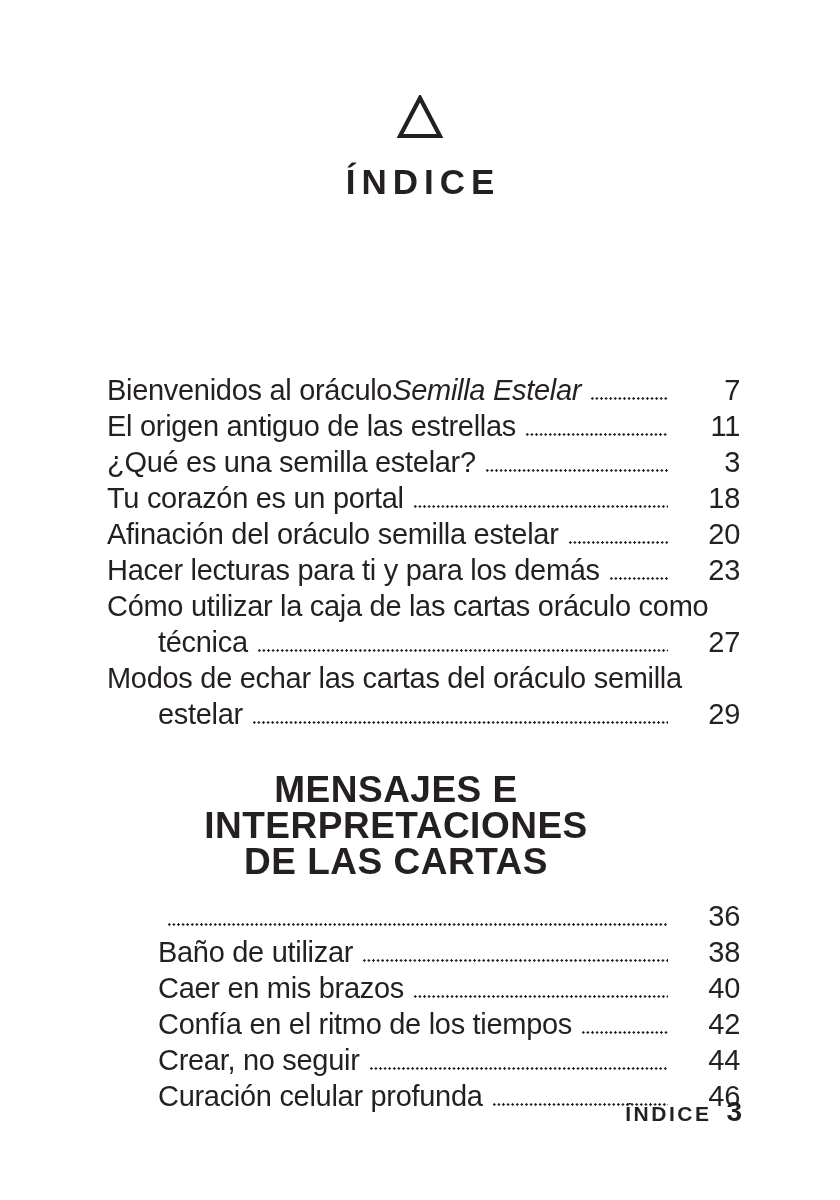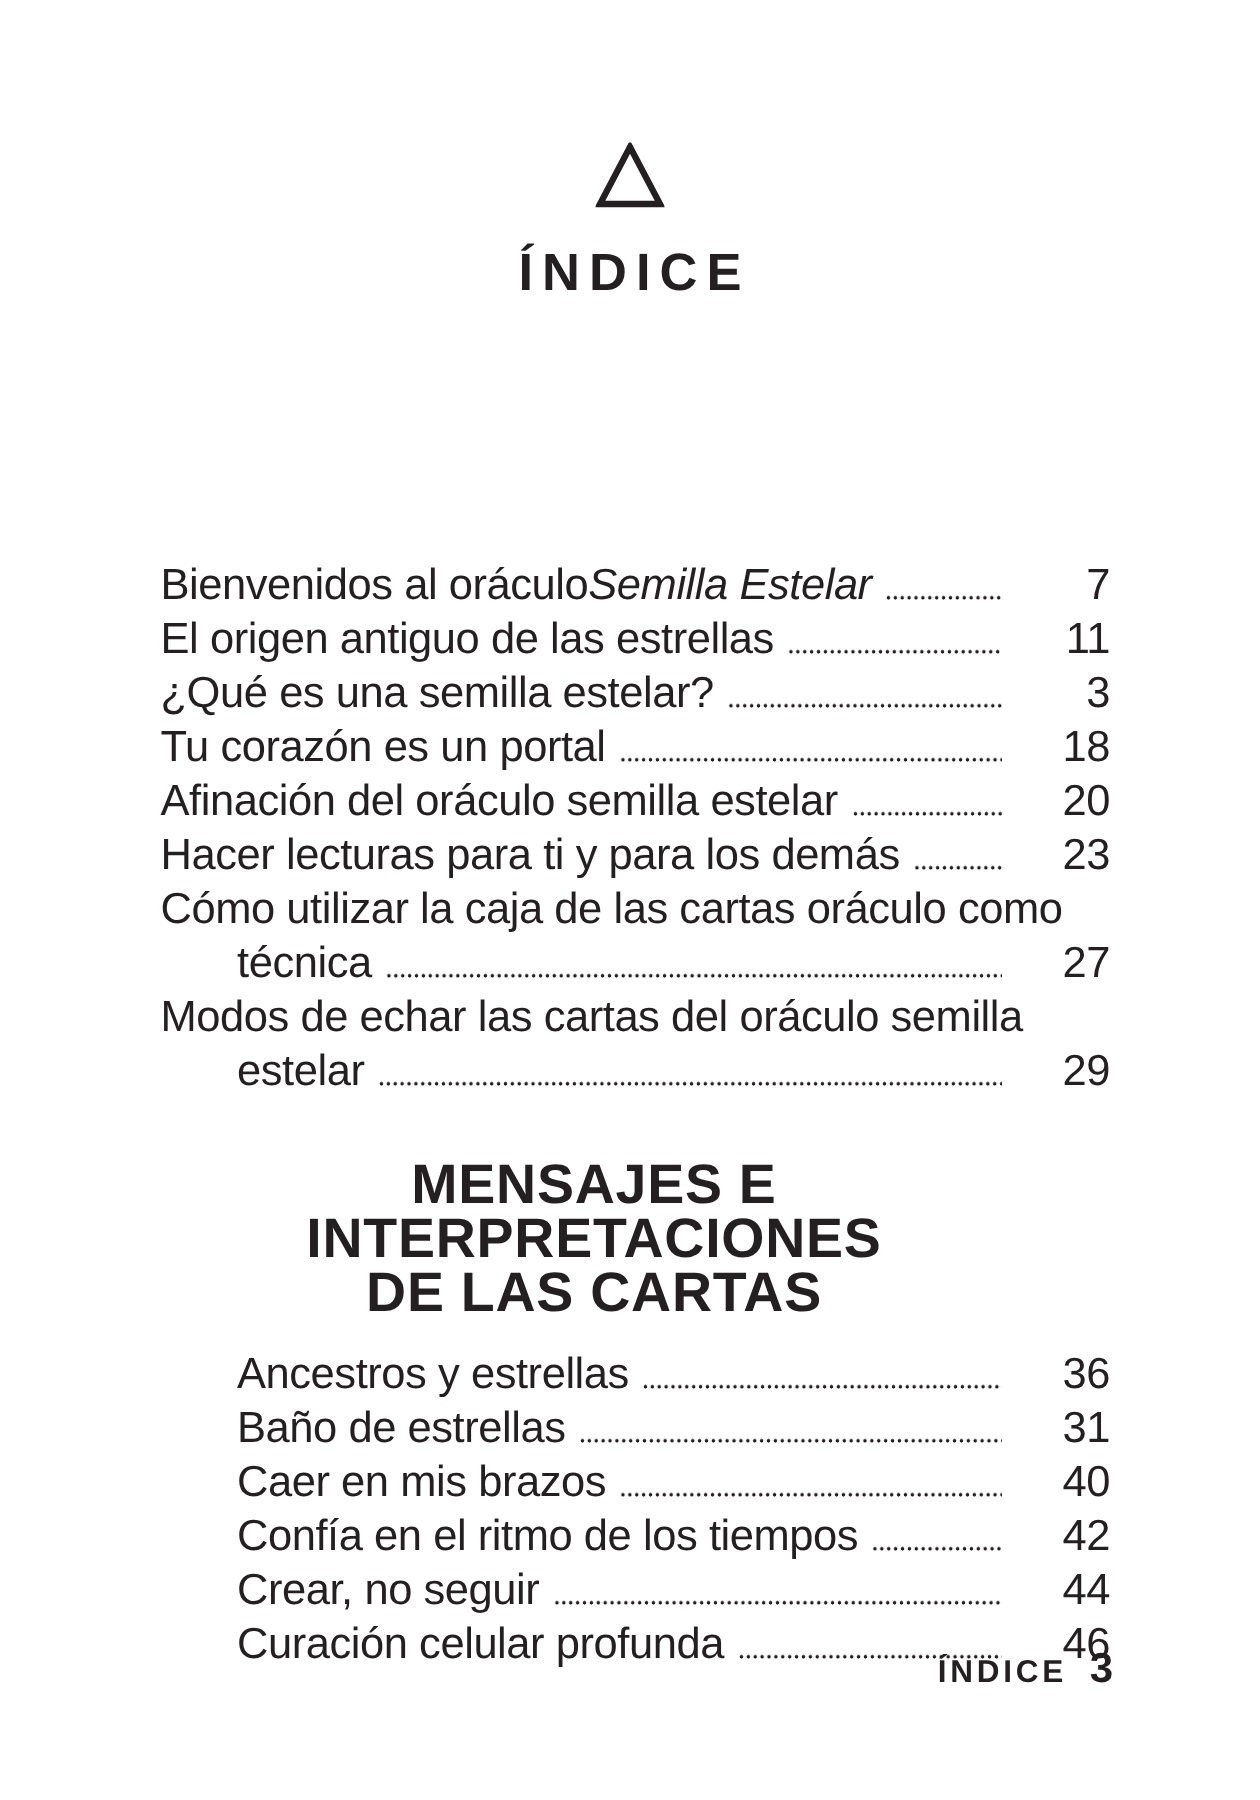--- a/index.html
+++ b/index.html
@@ -130,28 +130,27 @@
     </div>
   </div>
 
   <div class="section-heading">
     <div>MENSAJES E INTERPRETACIONES</div>
     <div>DE LAS CARTAS</div>
   </div>
 
   <div class="sec2">
     <div class="row">
-      <span class="t">Ancestros y estrellas</span>
       <span class="leader"></span>
       <span class="num">36</span>
     </div>
     <div class="row">
-      <span class="t">Baño de estrellas</span>
+      <span class="t">Baño de utilizar</span>
       <span class="leader"></span>
-      <span class="num">31</span>
+      <span class="num">38</span>
     </div>
     <div class="row">
       <span class="t">Caer en mis brazos</span>
       <span class="leader"></span>
       <span class="num">40</span>
     </div>
     <div class="row">
       <span class="t">Confía en el ritmo de los tiempos</span>
       <span class="leader"></span>
       <span class="num">42</span>

